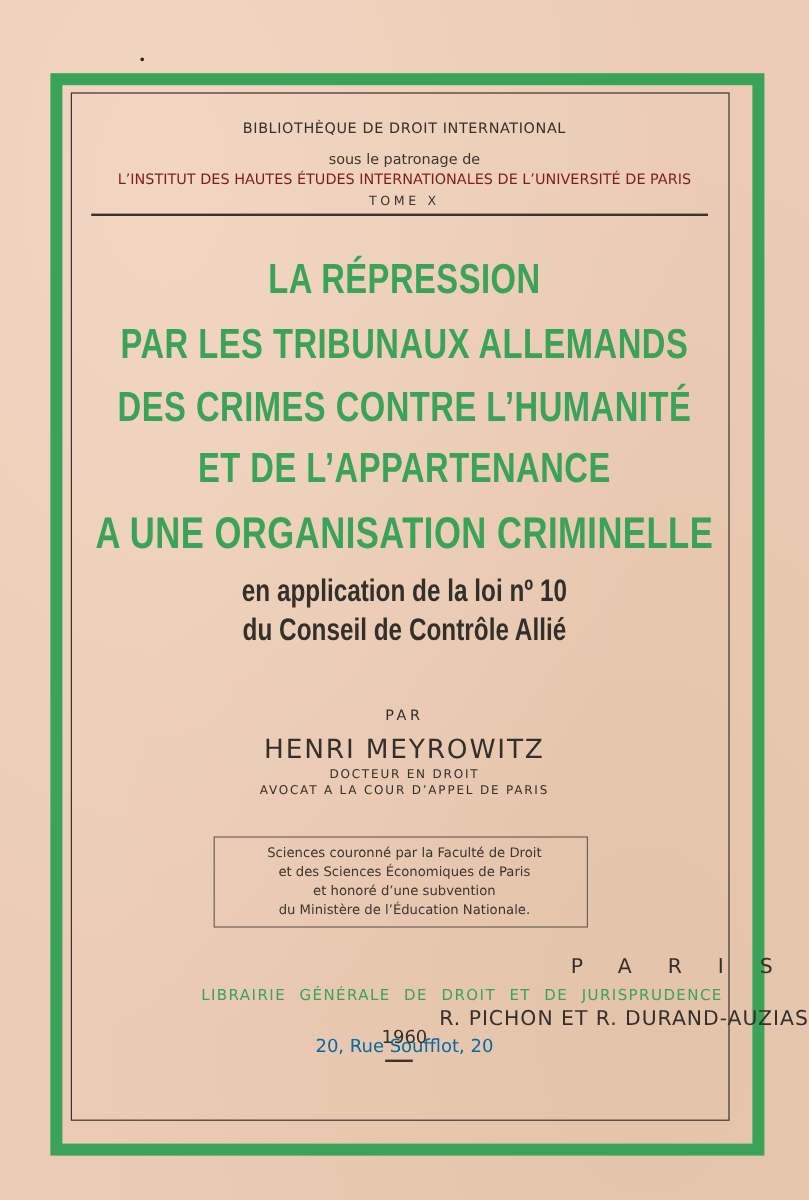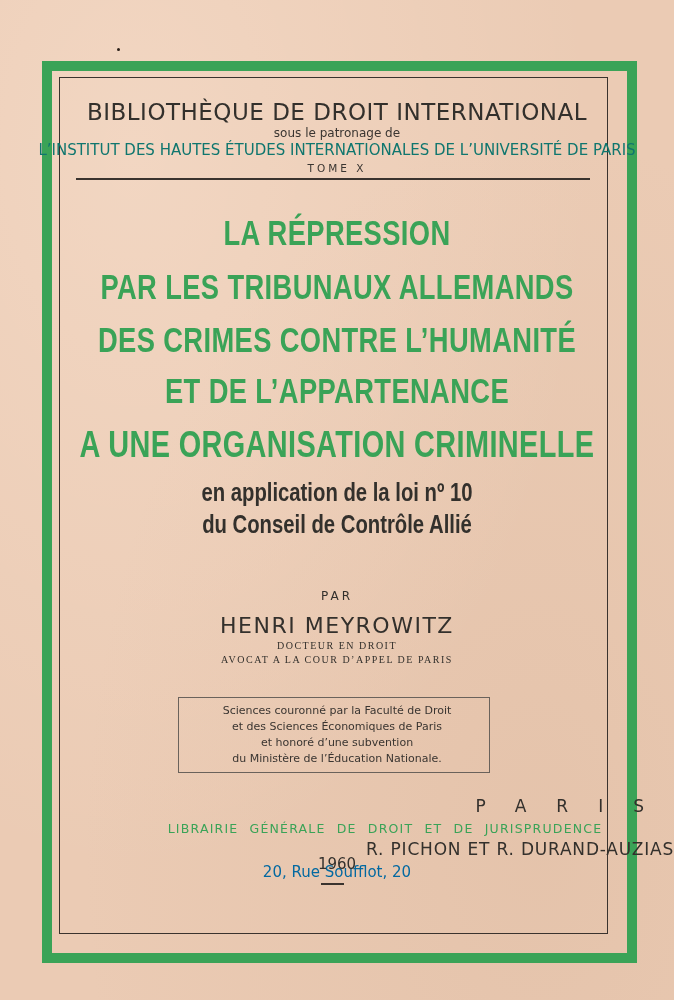--- a/index.html
+++ b/index.html
@@ -15,39 +15,39 @@
   .speck { position: absolute; left: 117px; top: 48px; width: 3px; height: 3px; border-radius: 50%; background: #2a1f18; }
   .green-frame {
     position: absolute; left: 42px; top: 61px; width: 575px; height: 882px;
     border: 10px solid #3aa357; box-sizing: content-box;
   }
   .inner-frame {
     position: absolute; left: 59px; top: 77px; width: 549px; height: 857px;
     border: 1px solid #3a332e; box-sizing: border-box;
   }
   .line { position: absolute; left: 0; width: 674px; text-align: center; white-space: nowrap; line-height: 1; }
-  .serieshead { font-size: 23px; letter-spacing: 0.5px; color: #33302c; }
+  .serieshead { font-size: 12px; letter-spacing: 0.5px; color: #33302c; }
   .small { font-size: 12px; color: #3a3531; }
-  .institut { font-size: 15px; color: #0f766e; }
+  .institut { font-size: 12px; color: #7f1d1d; }
   .tome { font-size: 10.5px; letter-spacing: 3px; color: #3a3531; }
   .rule { position: absolute; left: 76px; top: 178px; width: 514px; height: 2px; background: #3a332e; }
   .title {
     font-family: "Liberation Sans", sans-serif; font-weight: bold;
     color: #3aa357; font-size: 35px; letter-spacing: 0.5px;
     transform: scaleX(0.78); transform-origin: center;
   }
   .title.big { font-size: 37px; }
   .sub {
     font-family: "Liberation Sans", sans-serif; font-weight: bold;
     color: #33302c; font-size: 26px;
     transform: scaleX(0.78); transform-origin: center;
   }
   .par { font-size: 12px; letter-spacing: 3px; color: #33302c; }
   .author { font-size: 22px; letter-spacing: 1.5px; color: #33302c; }
-  .cred { font-size: 10px; letter-spacing: 1.5px; color: #33302c; font-family: Liberation Serif, serif; }
+  .cred { font-size: 10px; letter-spacing: 1.5px; color: #33302c; }
   .award-box {
     position: absolute; left: 178px; top: 697px; width: 312px; height: 76px;
     border: 1px solid #6a625b; box-sizing: border-box;
   }
   .award { font-size: 11px; color: #3a3531; }
   .city { font-size: 17px; letter-spacing: 30px; color: #33302c; padding-left: 30px; box-sizing: border-box; text-align: right; }
   .publisher { font-size: 12.5px; letter-spacing: 1.2px; color: #3aa357; word-spacing: 6px; padding-left: 48px; }
   .printer { font-size: 17px; letter-spacing: 0.8px; color: #33302c; text-align: right; }
   .address { font-size: 15px; color: #0369a1; }
   .dash { position: absolute; left: 321px; top: 883px; width: 23px; height: 2px; background: #3a332e; }

